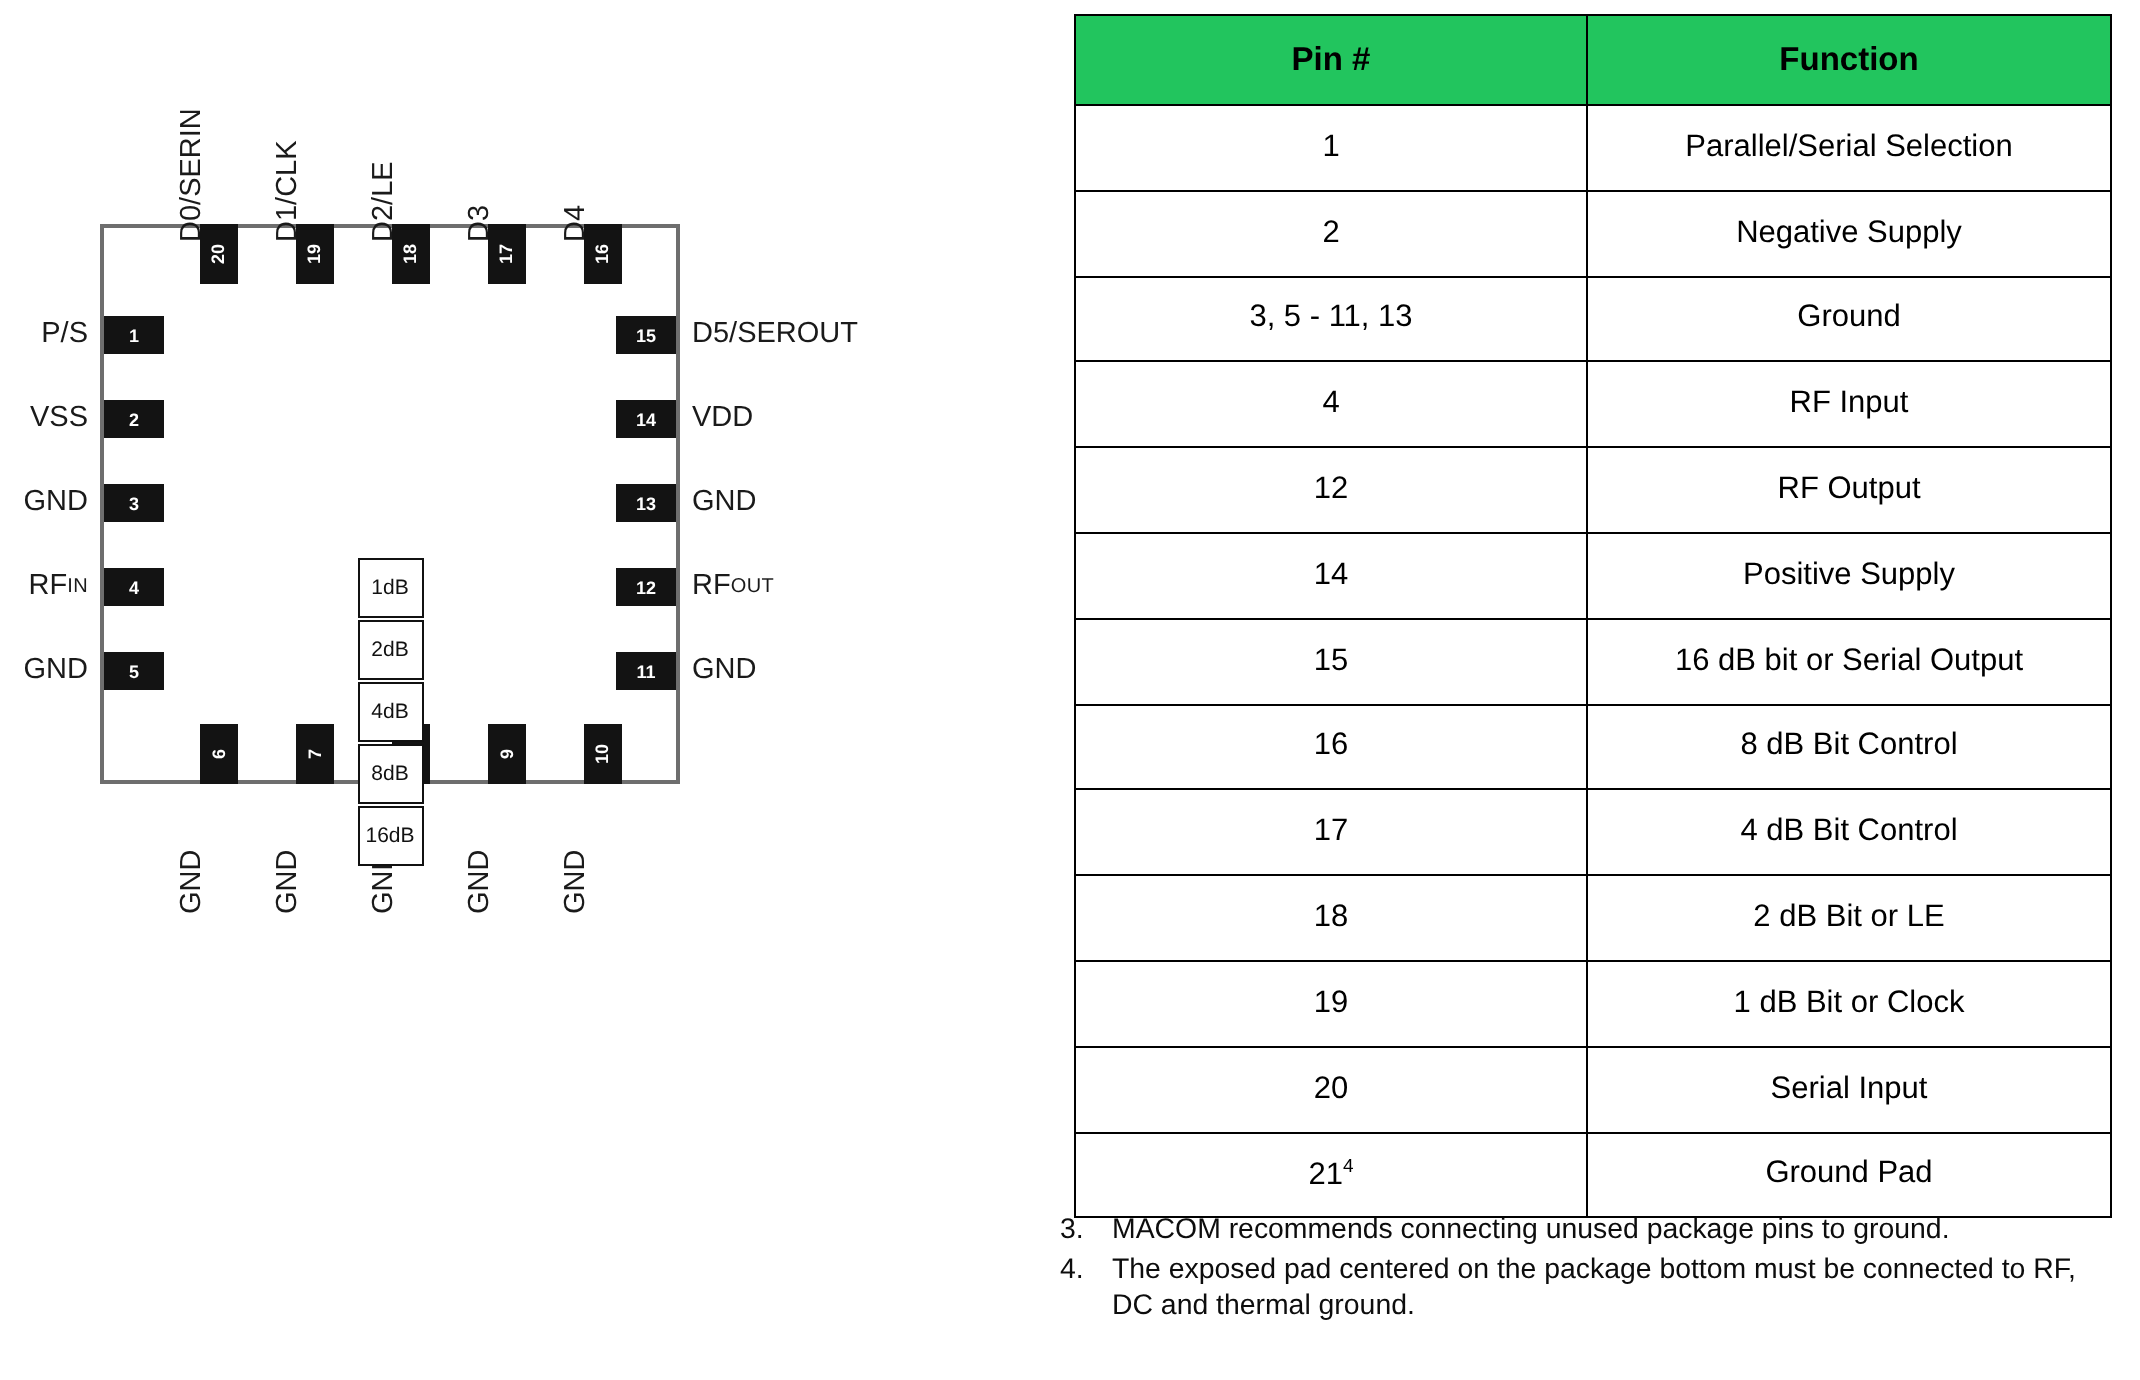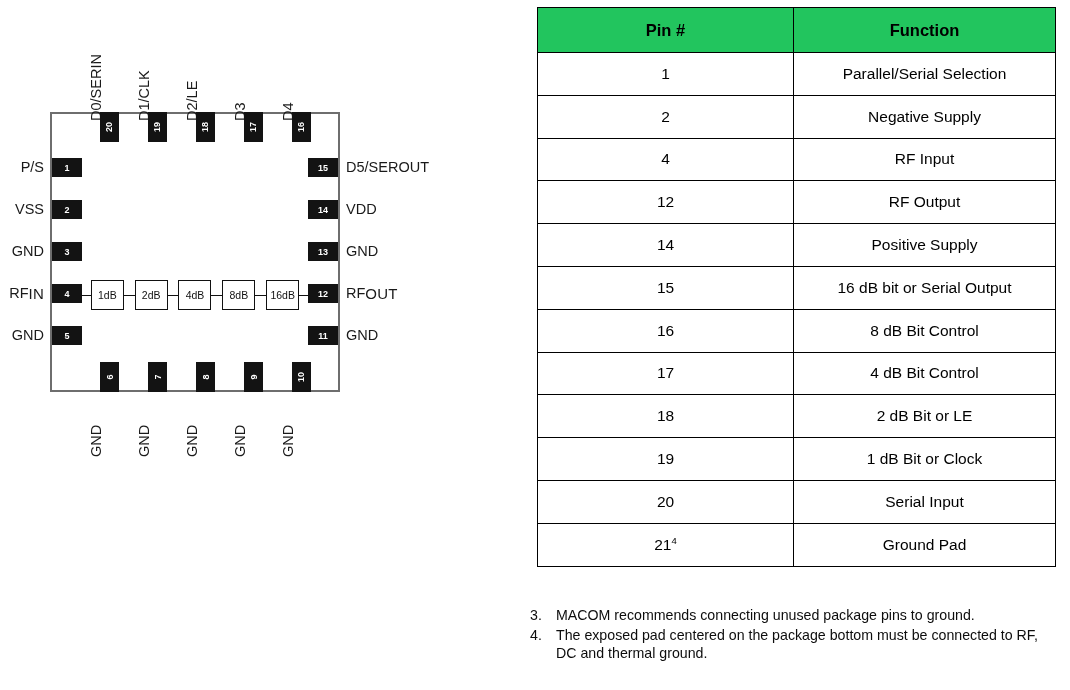--- a/index.html
+++ b/index.html
@@ -82,32 +82,33 @@
     position: absolute;
     font-size: 14.5px;
     font-family: "Liberation Sans", sans-serif;
     color: #1a1a1a;
     white-space: nowrap;
     transform-origin: left bottom;
     transform: rotate(-90deg);
     z-index: 3;
   }
 
-  .sub { font-size: 15px; vertical-align: -1px; letter-spacing: 0.2px; }
+  .sub { font-size: 10px; vertical-align: -1px; letter-spacing: 0.2px; }
 
   
   .atten-chain {
     position: absolute;
     left: 80px;
     top: 278px;
     width: 230px;
     height: 34px;
     display: flex;
     align-items: center;
     z-index: 5;
+    flex-direction: column;
   }
   .atten-box {
     width: 33px;
     height: 30px;
     border: 1.6px solid #111111;
     background: #ffffff;
     display: flex;
     align-items: center;
     justify-content: center;
     font-size: 10.5px;
@@ -332,20 +333,24 @@
     <tbody>
       <tr>
         <td>1</td>
         <td>Parallel/Serial Selection</td>
       </tr>
       <tr>
         <td>2</td>
         <td>Negative Supply</td>
       </tr>
       <tr>
+        <td>3, 5 - 11, 13</td>
+        <td>Ground</td>
+      </tr>
+      <tr>
         <td>4</td>
         <td>RF Input</td>
       </tr>
       <tr>
         <td>12</td>
         <td>RF Output</td>
       </tr>
       <tr>
         <td>14</td>
         <td>Positive Supply</td>

